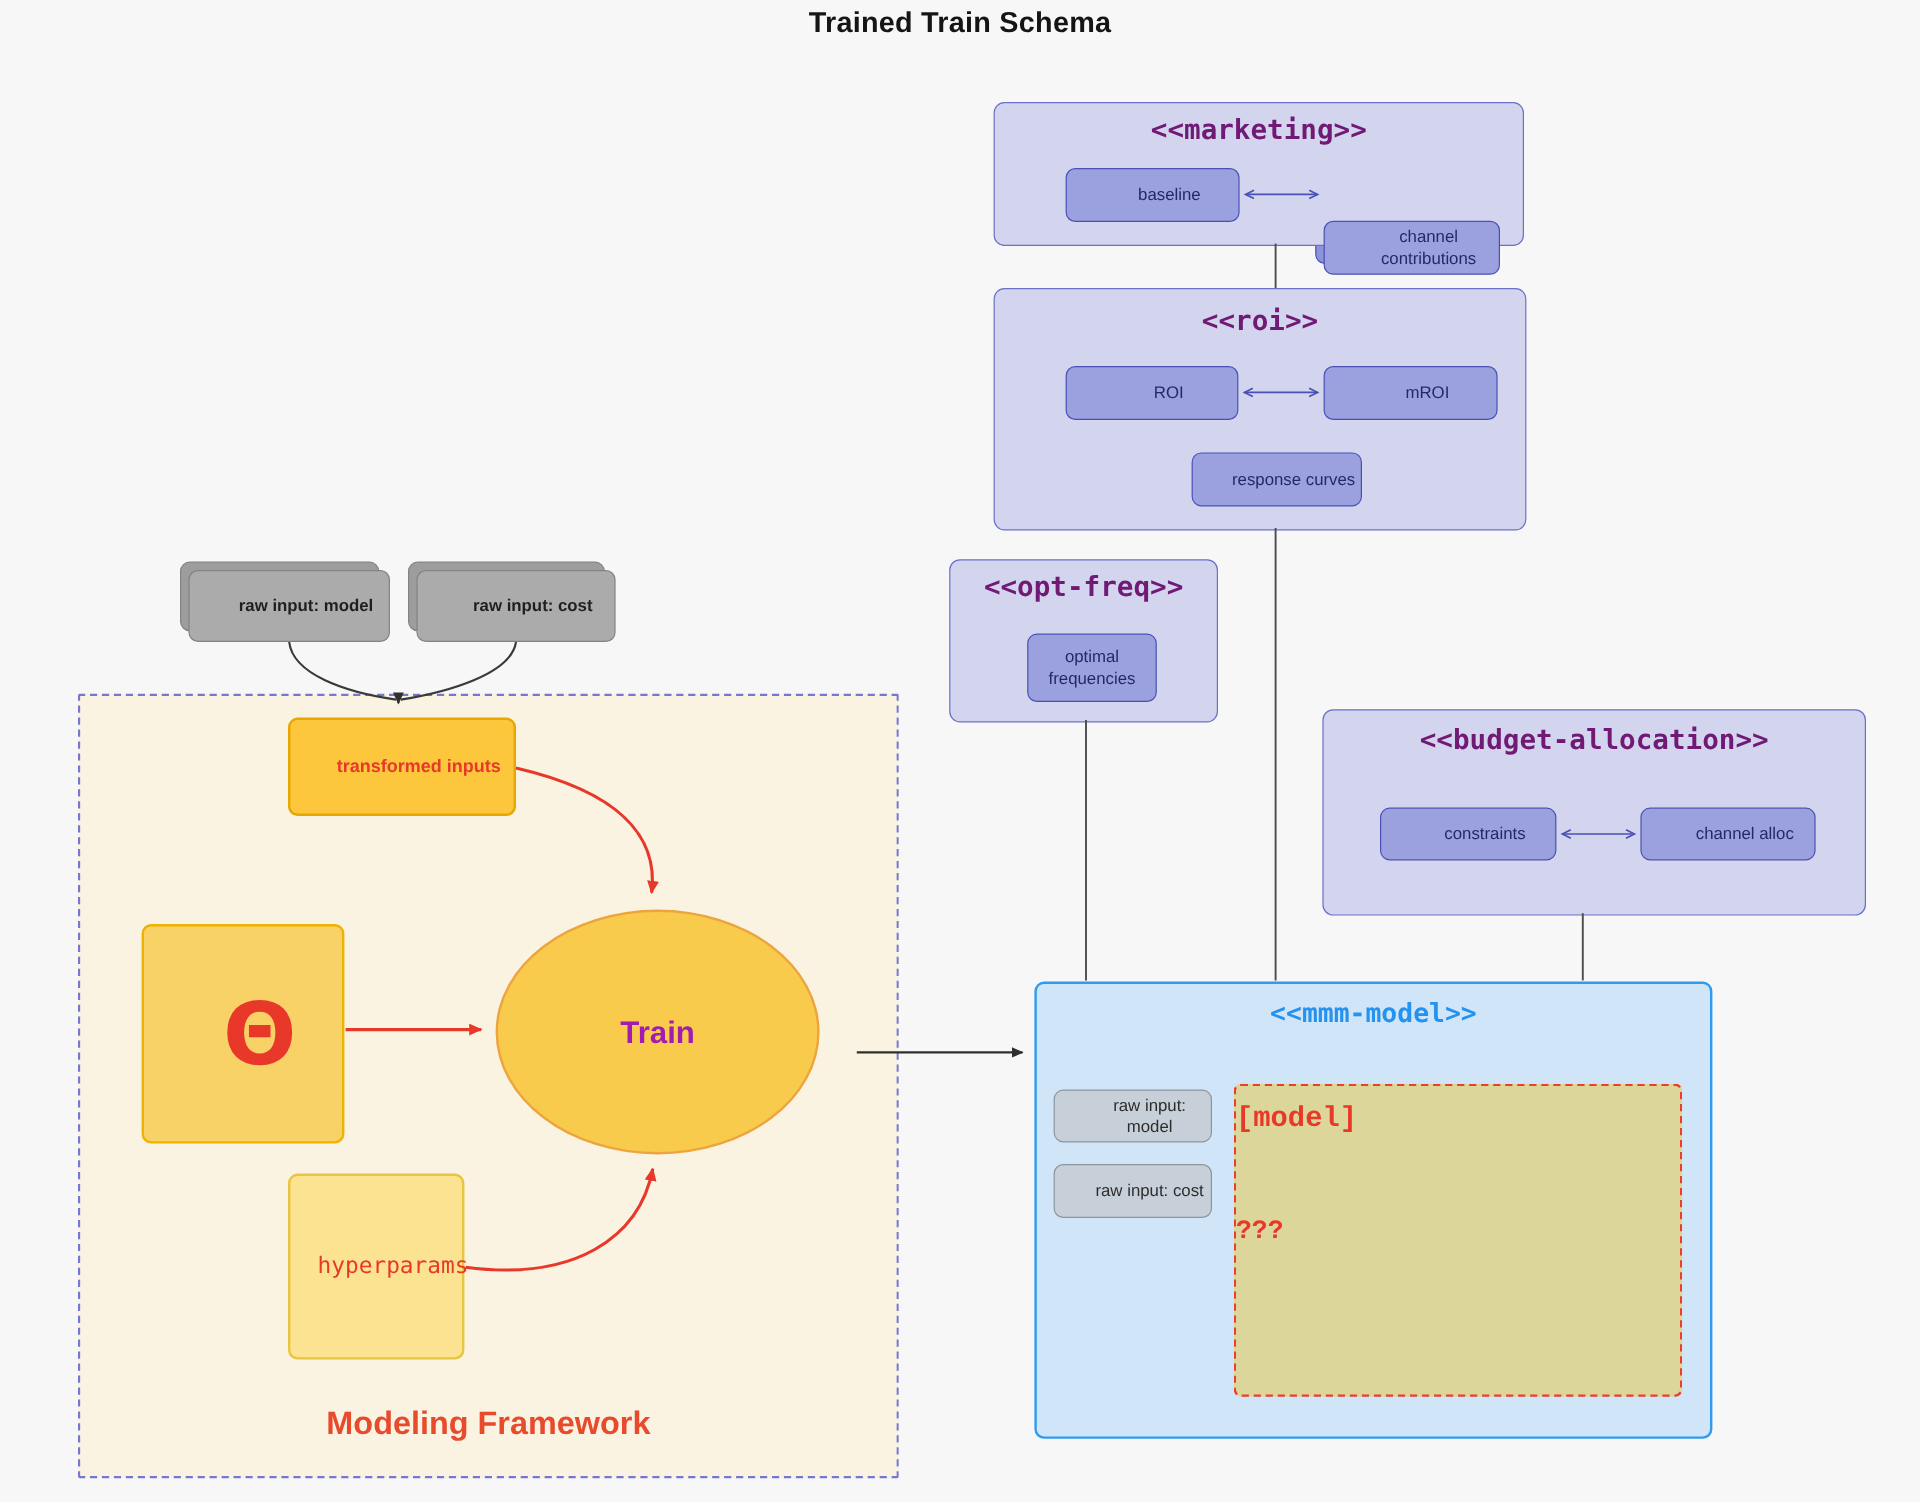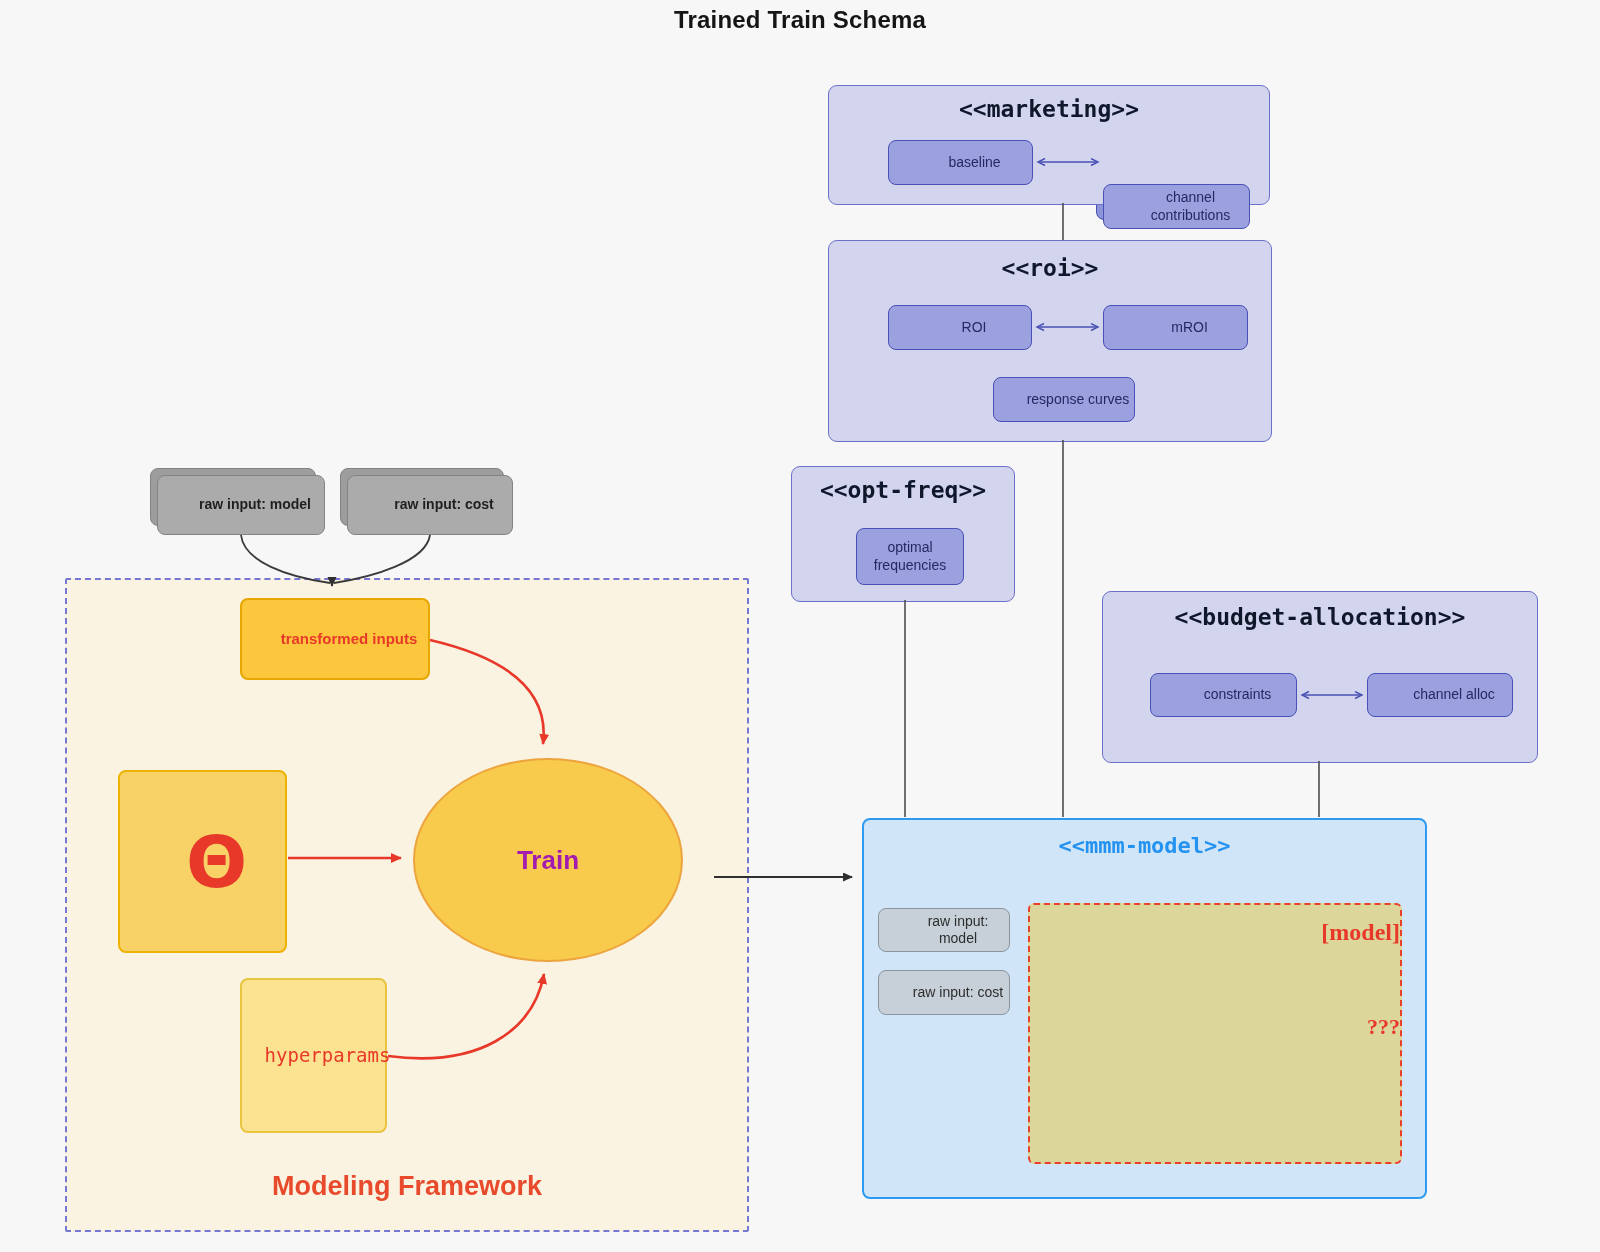--- a/index.html
+++ b/index.html
@@ -16,21 +16,21 @@
     font-size:24px;font-weight:bold;color:#151515;
     letter-spacing:.2px;
   }
   
   .container-lav{
     background:#d3d5ee;border:1.5px solid #6b70c9;border-radius:9px;
   }
   .container-title{
     position:absolute;left:0;right:0;text-align:center;
     font-family:"DejaVu Sans Mono",monospace;font-weight:bold;
-    color:#0f172a;font-size:23px;
+    color:#701a75;font-size:23px;
   }
   .container-blue{
     background:#d0e5f8;border:2px solid #2e9bf0;border-radius:8px;
   }
   .container-blue .container-title{color:#2492f0;font-size:22px;}
   .container-cream{
     background:#faf3e2;border:2px dashed #7478d2;border-radius:2px;
   }
   
   .node{
@@ -60,22 +60,22 @@
   
   .train-ellipse{
     position:absolute;border-radius:50%;
     background:#f8cb4d;border:2px solid #eda43c;
     display:flex;align-items:center;justify-content:center;
     color:#a21caf;font-size:26px;font-weight:bold;
   }
   .model-box{
     position:absolute;border-radius:6px;
     background:#dcd69b;border:2.5px dashed #e8402a;
-    color:#e8382a;text-align:right;
-    font-family:Liberation Serif, serif;font-weight:bold;
+    color:#e8382a;text-align:left;
+    font-family:Liberation Mono, monospace;font-weight:bold;
   }
   .model-box .model-label{margin-top:14px;font-size:24px;}
   .model-box .model-unknown{margin-top:68px;font-size:22px;}
   .framework-label{
     position:absolute;left:0;right:0;bottom:28px;text-align:center;
     color:#e84a2c;font-size:27px;font-weight:bold;
   }
   svg.overlay{position:absolute;left:0;top:0;pointer-events:none;}
 </style>
 </head>
@@ -94,21 +94,21 @@
 </div>
 <div class="node stack lav" style="left:888px;top:305px;width:144px;height:45px;">ROI</div>
 <div class="node stack lav" style="left:1103px;top:305px;width:145px;height:45px;">mROI</div>
 <div class="node stack lav" style="left:993px;top:377px;width:142px;height:45px;">response curves</div>
 
 <div class="abs container-lav" style="left:791px;top:466px;width:222px;height:134px;">
   <div class="container-title" style="top:10px;">&lt;&lt;opt-freq&gt;&gt;</div>
 </div>
 <div class="node stack lav" style="left:856px;top:528px;width:108px;height:57px;padding:0 4px;">optimal frequencies</div>
 
-<div class="abs container-lav" style="left:1102px;top:591px;width:434px;height:170px;">
+<div class="abs container-lav" style="left:1102px;top:591px;width:434px;height:170px;padding-left:17px;">
   <div class="container-title" style="top:12px;">&lt;&lt;budget-allocation&gt;&gt;</div>
 </div>
 <div class="node stack lav" style="left:1150px;top:673px;width:147px;height:44px;">constraints</div>
 <div class="node stack lav" style="left:1367px;top:673px;width:146px;height:44px;">channel alloc</div>
 
 <div class="abs container-blue" style="left:862px;top:818px;width:561px;height:377px;">
   <div class="container-title" style="top:13px;">&lt;&lt;mmm-model&gt;&gt;</div>
 </div>
 <div class="node stack gray-light" style="left:878px;top:908px;width:132px;height:44px;">raw input: model</div>
 <div class="node stack gray-light" style="left:878px;top:970px;width:132px;height:45px;">raw input: cost</div>

